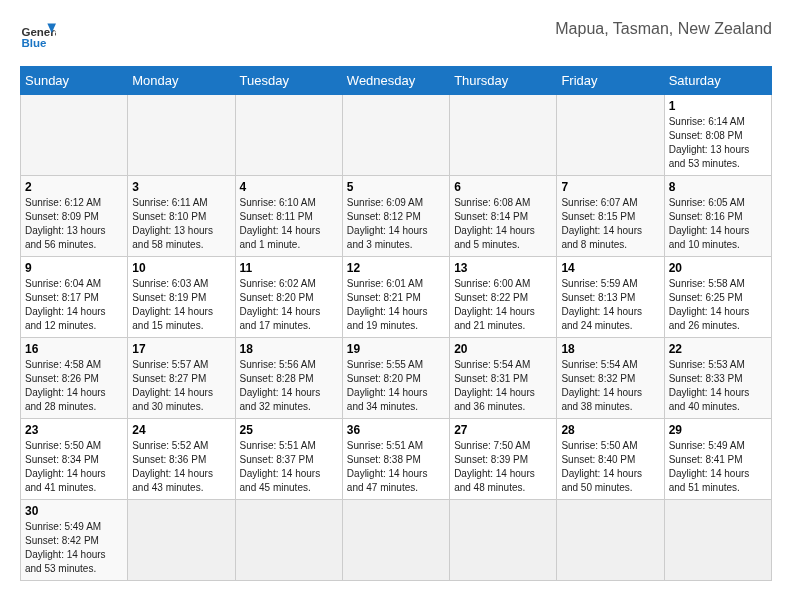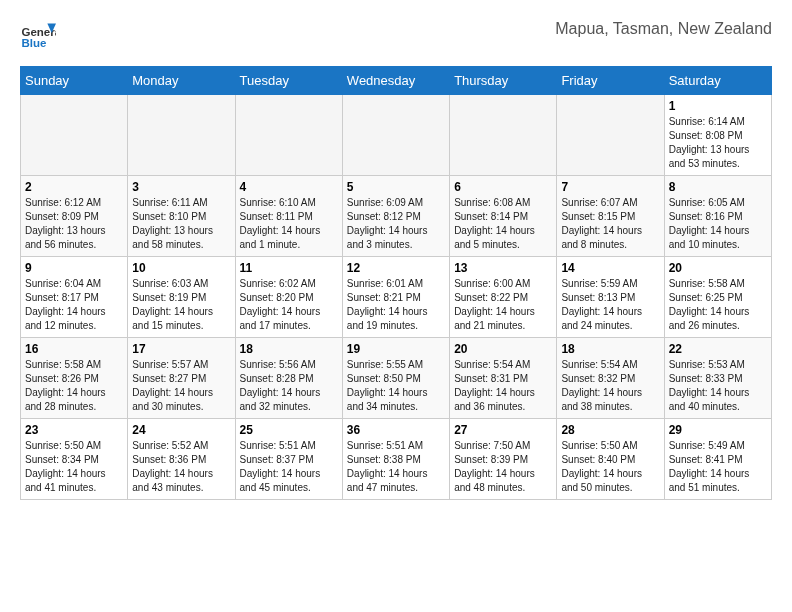--- a/index.html
+++ b/index.html
@@ -209,40 +209,40 @@
         <td>
           <div class="day-num">20</div>
           <div class="day-info">Sunrise: 5:58 AM
 Sunset: 6:25 PM
 Daylight: 14 hours and 26 minutes.</div>
         </td>
       </tr>
       <tr>
         <td>
           <div class="day-num">16</div>
-          <div class="day-info">Sunrise: 5:58 AM
+          <div class="day-info">Sunrise: 4:58 AM
 Sunset: 8:26 PM
 Daylight: 14 hours and 28 minutes.</div>
         </td>
         <td>
           <div class="day-num">17</div>
           <div class="day-info">Sunrise: 5:57 AM
 Sunset: 8:27 PM
 Daylight: 14 hours and 30 minutes.</div>
         </td>
         <td>
           <div class="day-num">18</div>
           <div class="day-info">Sunrise: 5:56 AM
 Sunset: 8:28 PM
 Daylight: 14 hours and 32 minutes.</div>
         </td>
         <td>
           <div class="day-num">19</div>
           <div class="day-info">Sunrise: 5:55 AM
-Sunset: 8:50 PM
+Sunset: 8:20 PM
 Daylight: 14 hours and 34 minutes.</div>
         </td>
         <td>
           <div class="day-num">20</div>
           <div class="day-info">Sunrise: 5:54 AM
 Sunset: 8:31 PM
 Daylight: 14 hours and 36 minutes.</div>
         </td>
         <td>
           <div class="day-num">18</div>
@@ -294,14 +294,28 @@
 Sunset: 8:40 PM
 Daylight: 14 hours and 50 minutes.</div>
         </td>
         <td>
           <div class="day-num">29</div>
           <div class="day-info">Sunrise: 5:49 AM
 Sunset: 8:41 PM
 Daylight: 14 hours and 51 minutes.</div>
         </td>
       </tr>
+      <tr>
+        <td>
+          <div class="day-num">30</div>
+          <div class="day-info">Sunrise: 5:49 AM
+Sunset: 8:42 PM
+Daylight: 14 hours and 53 minutes.</div>
+        </td>
+        <td class="empty-cell"></td>
+        <td class="empty-cell"></td>
+        <td class="empty-cell"></td>
+        <td class="empty-cell"></td>
+        <td class="empty-cell"></td>
+        <td class="empty-cell"></td>
+      </tr>
     </tbody>
 </table>
 
 </body></html>

